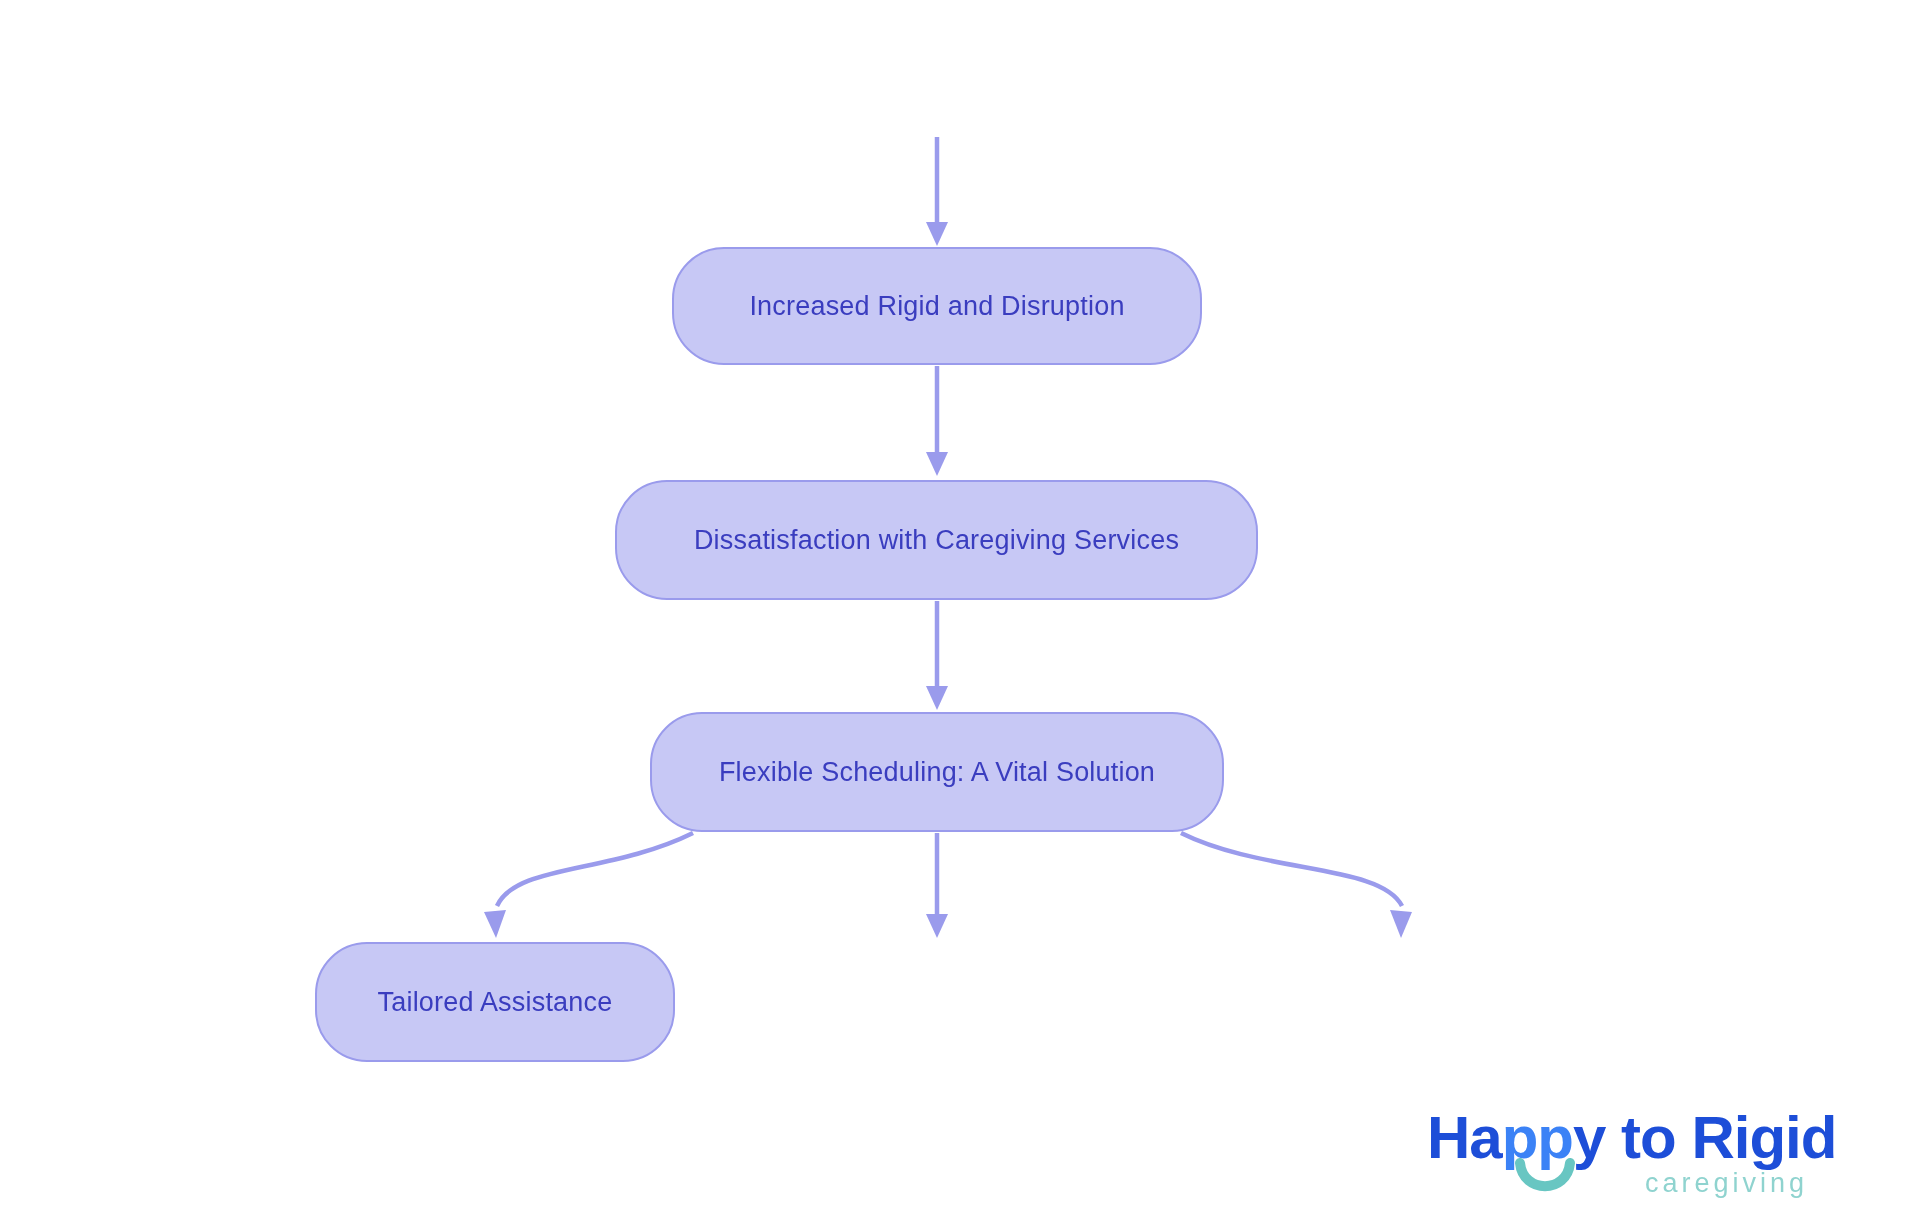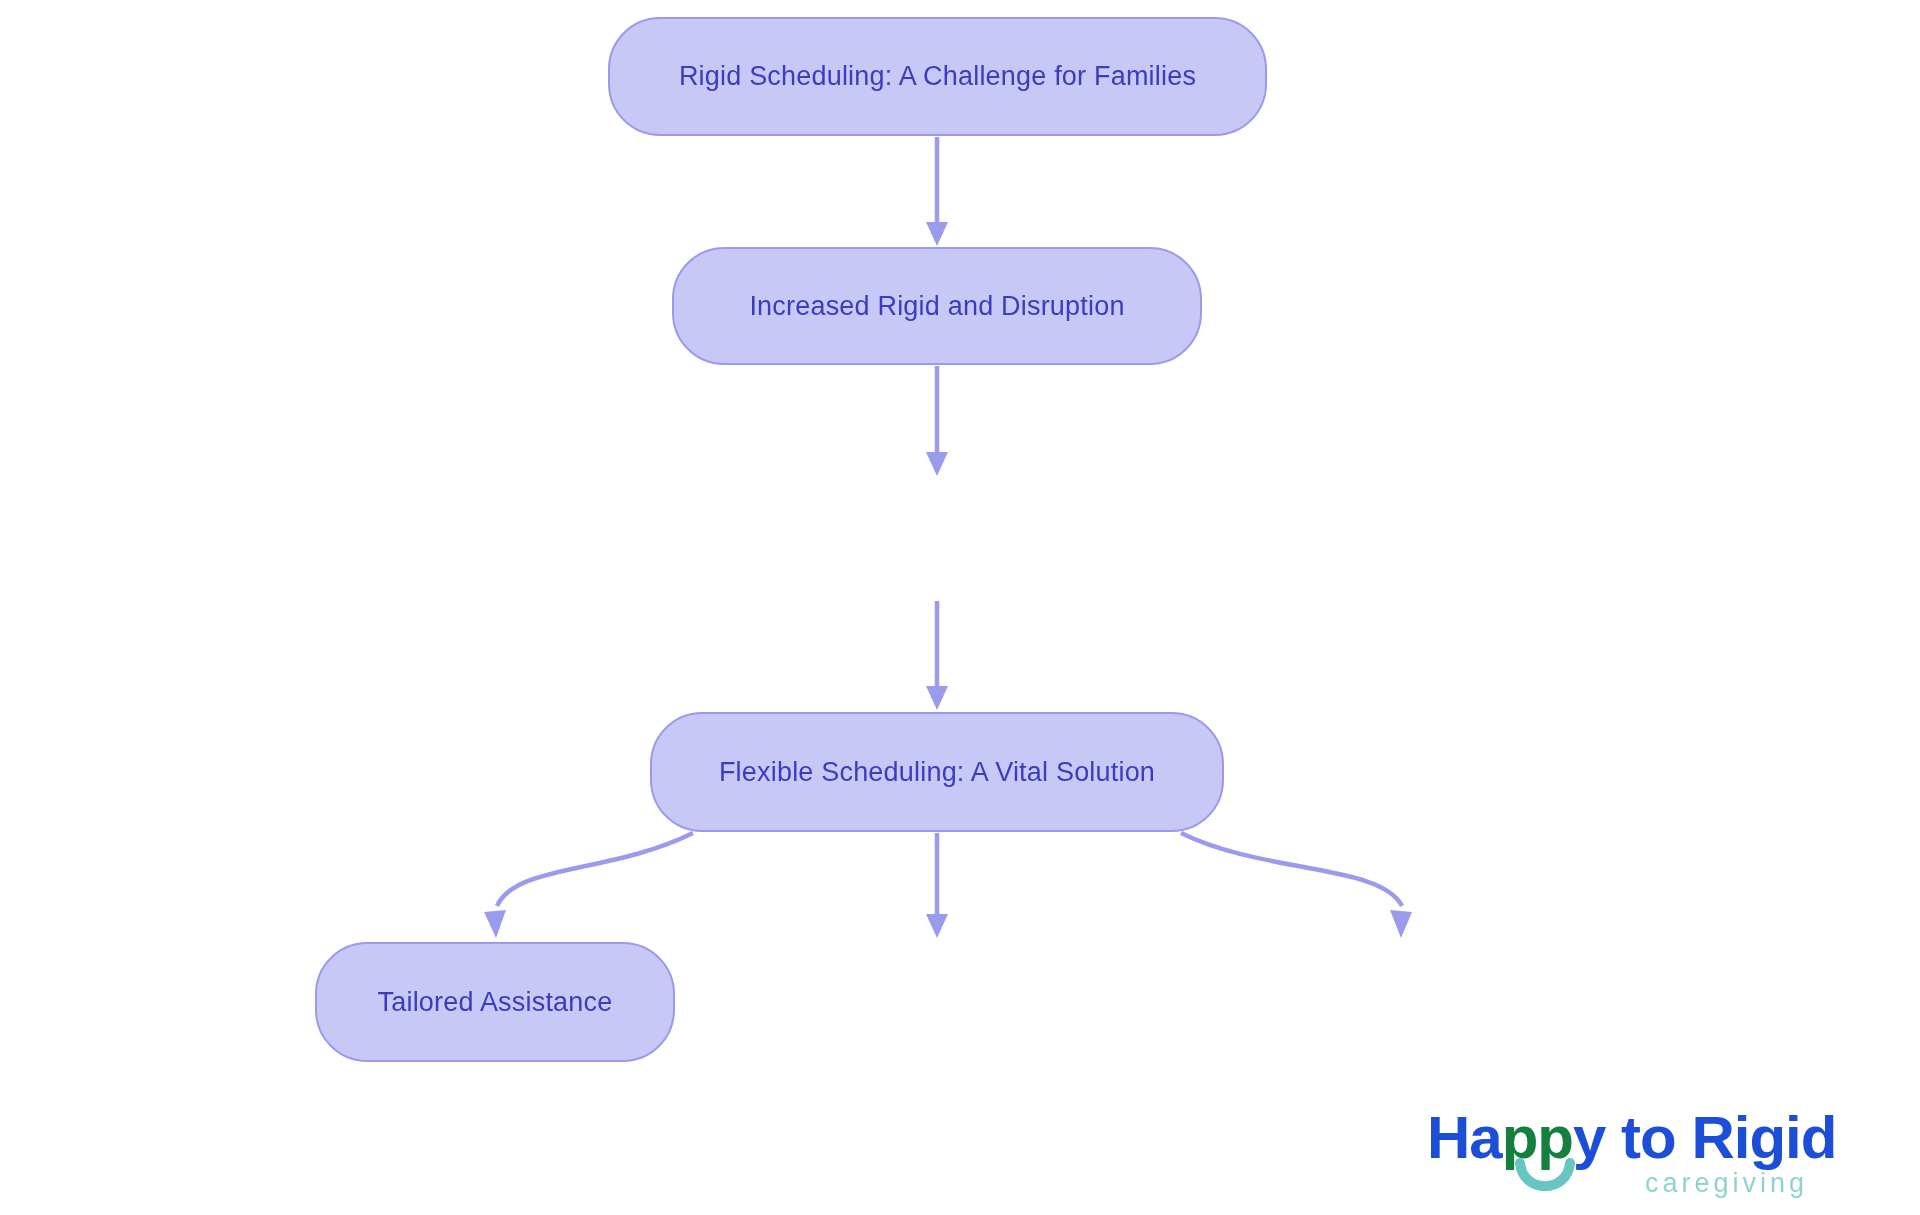--- a/index.html
+++ b/index.html
@@ -58,21 +58,21 @@
     width: 450px;
   }
   .logo-word {
     font-size: 60px;
     font-weight: bold;
     letter-spacing: -1px;
     line-height: 1;
     white-space: nowrap;
   }
   .logo-coral { color: #1d4ed8; }
-  .logo-teal  { color: #15803d; }
+  .logo-teal  { color: #3b82f6; }
   .logo-tagline {
     position: absolute;
     left: 1645px;
     top: 1168px;
     font-size: 27px;
     font-weight: 500;
     letter-spacing: 4px;
     color: #8FD3CF;
     white-space: nowrap;
   }
@@ -102,25 +102,25 @@
     <g fill="#9A9BEC" stroke="none">
       <polygon points="926,222 948,222 937,246"></polygon>
       <polygon points="926,452 948,452 937,476"></polygon>
       <polygon points="926,686 948,686 937,710"></polygon>
       <polygon points="926,914 948,914 937,938"></polygon>
       <polygon points="484,912 506,910 496,938"></polygon>
       <polygon points="1390,910 1412,912 1401,938"></polygon>
     </g>
   </svg>
 
-  <div class="node n0">
-    <span class="node-label">Rigid Scheduling: A Challenge for Families</span>
-  </div>
   <div class="node n1">
     <span class="node-label">Increased Rigid and Disruption</span>
+  </div>
+  <div class="node n2">
+    <span class="node-label">Dissatisfaction with Caregiving Services</span>
   </div>
   <div class="node n3">
     <span class="node-label">Flexible Scheduling: A Vital Solution</span>
   </div>
   <div class="node n4">
     <span class="node-label">Tailored Assistance</span>
   </div>
 
   <div class="logo">
     <div class="logo-word"><span class="logo-coral">Ha</span><span class="logo-teal">pp</span><span class="logo-coral">y</span><span class="logo-coral">&nbsp;</span><span class="logo-coral">to</span><span class="logo-coral">&nbsp;</span><span class="logo-coral">Rigid</span></div>

